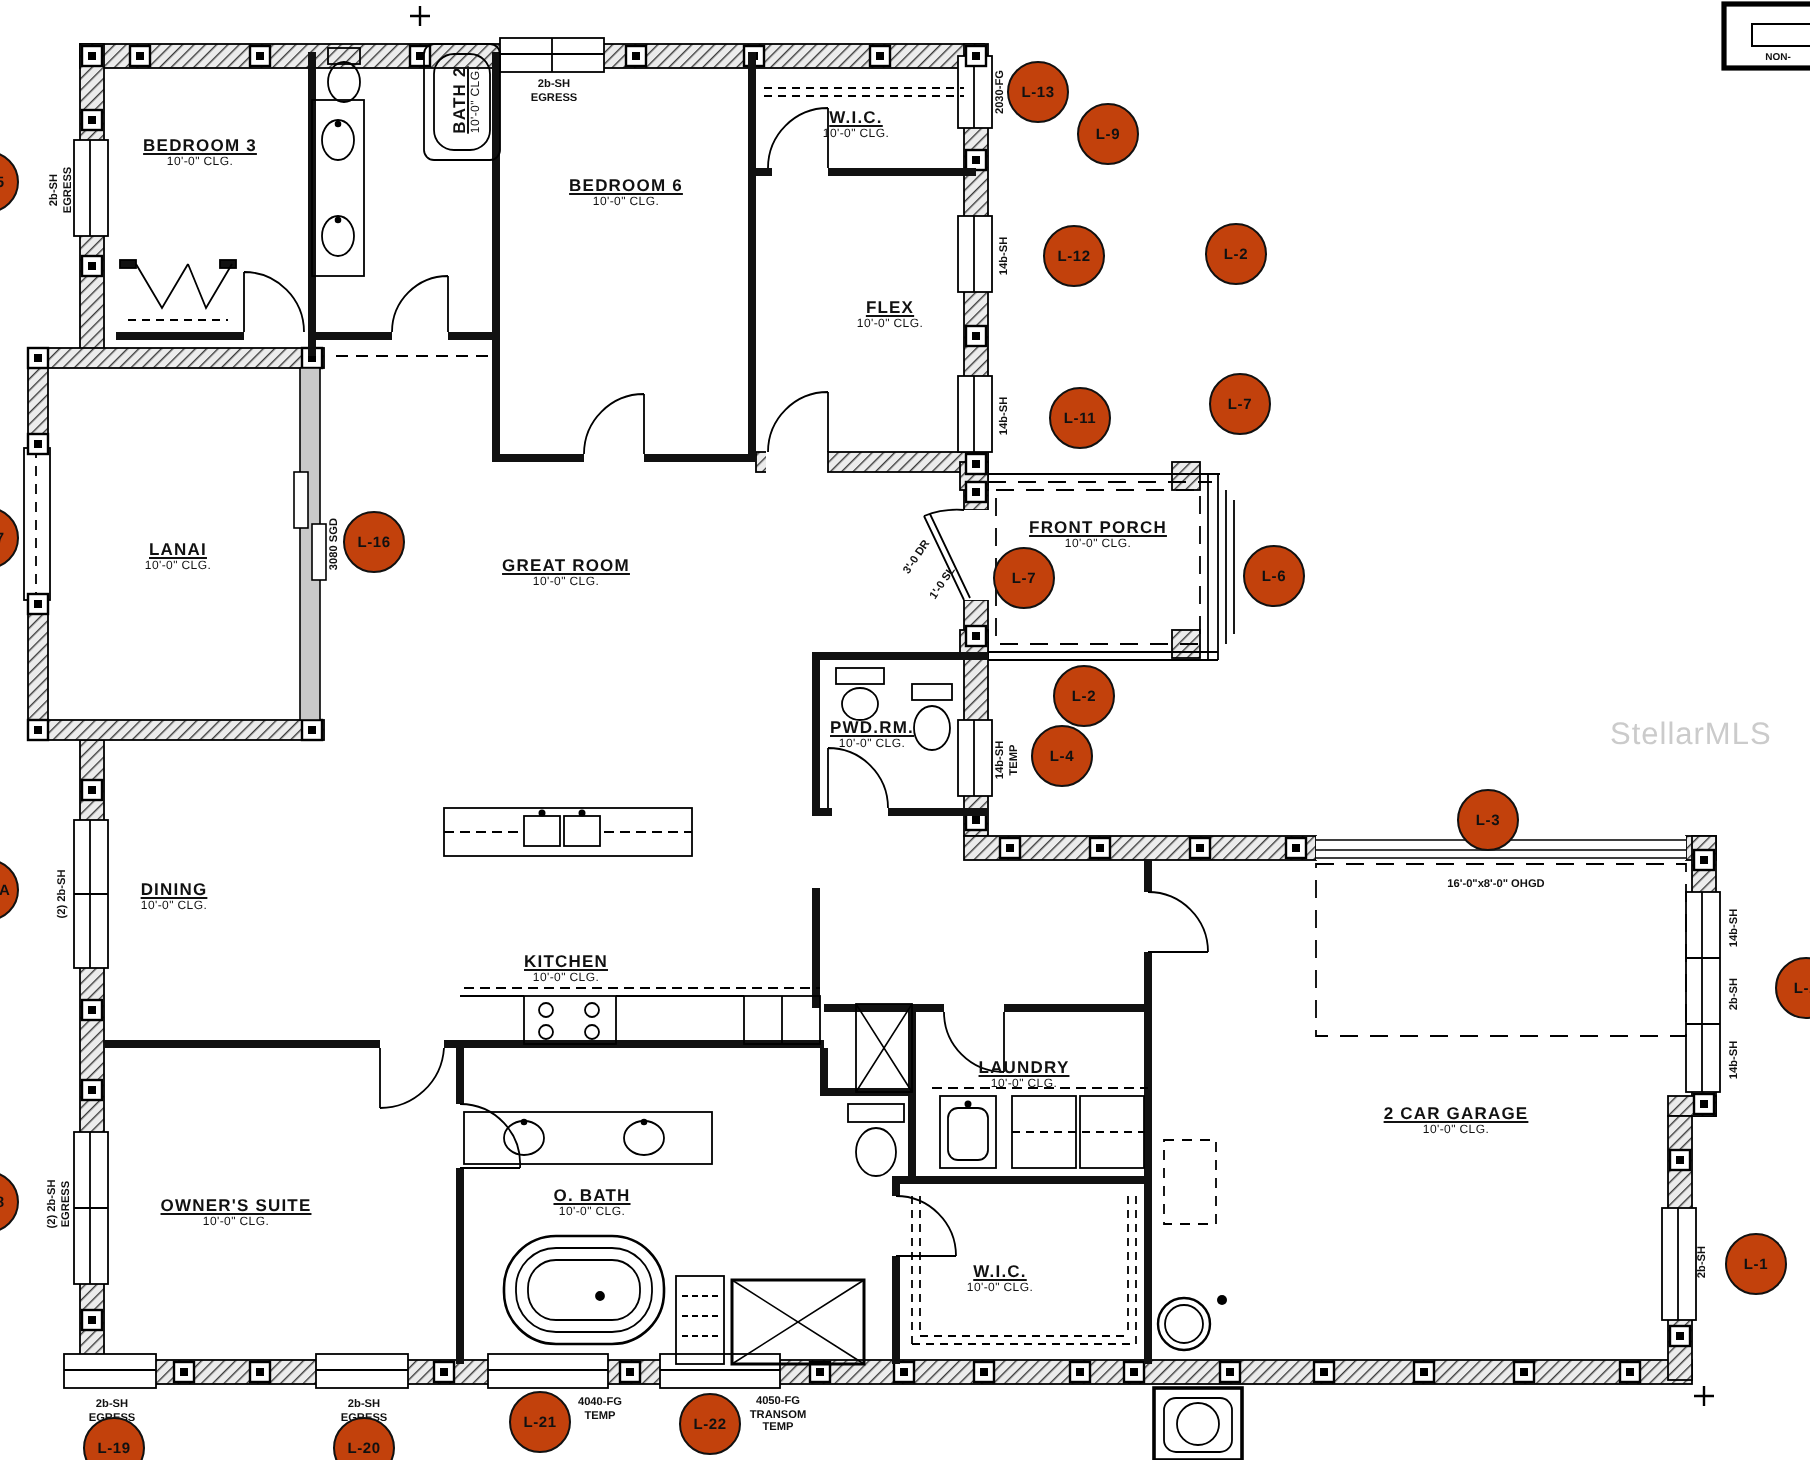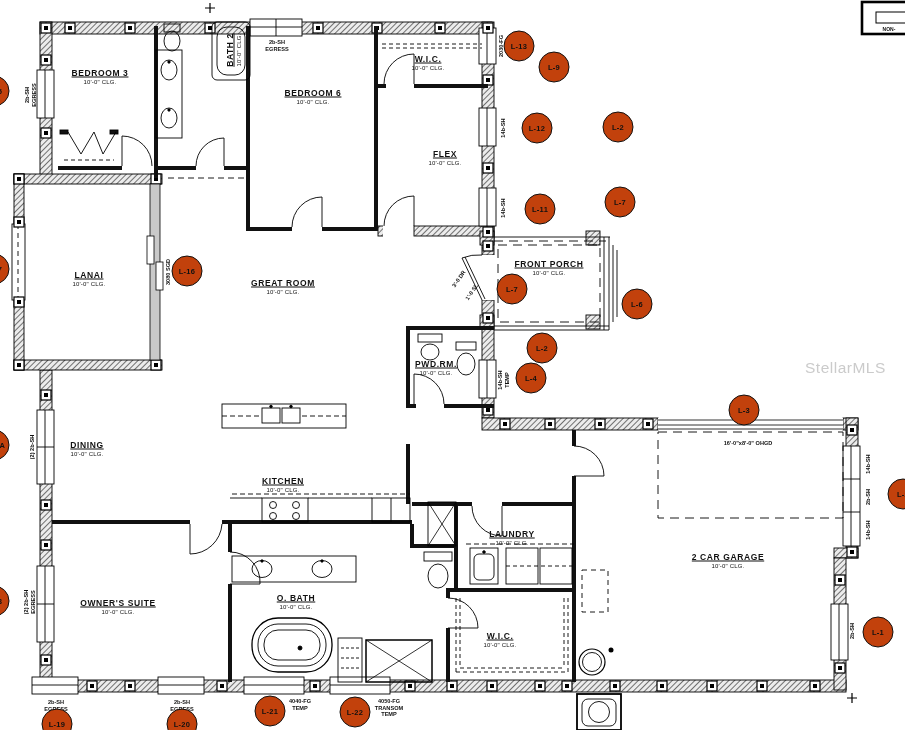--- a/index.html
+++ b/index.html
@@ -449,21 +449,21 @@
     </div>
 
 <div class="mk" style="left:519px;top:46px">L-13</div>
 <div class="mk" style="left:554px;top:67px">L-9</div>
 <div class="mk" style="left:537px;top:128px">L-12</div>
 <div class="mk" style="left:618px;top:127px">L-2</div>
 <div class="mk" style="left:540px;top:209px">L-11</div>
 <div class="mk" style="left:620px;top:202px">L-7</div>
 <div class="mk" style="left:187px;top:271px">L-16</div>
 <div class="mk" style="left:512px;top:289px">L-7</div>
-<div class="mk" style="left:637px;top:304px">L-6</div>
+<div class="mk" style="left:637px;top:288px">L-6</div>
 <div class="mk" style="left:542px;top:348px">L-2</div>
 <div class="mk" style="left:531px;top:378px">L-4</div>
 <div class="mk" style="left:744px;top:410px">L-3</div>
 <div class="mk" style="left:903px;top:494px">L-2</div>
 <div class="mk" style="left:878px;top:632px">L-1</div>
 <div class="mk" style="left:270px;top:711px">L-21</div>
 <div class="mk" style="left:355px;top:712px">L-22</div>
 <div class="mk" style="left:57px;top:724px">L-19</div>
 <div class="mk" style="left:182px;top:724px">L-20</div>
 <div class="mk" style="left:-6px;top:91px">L-15</div>

